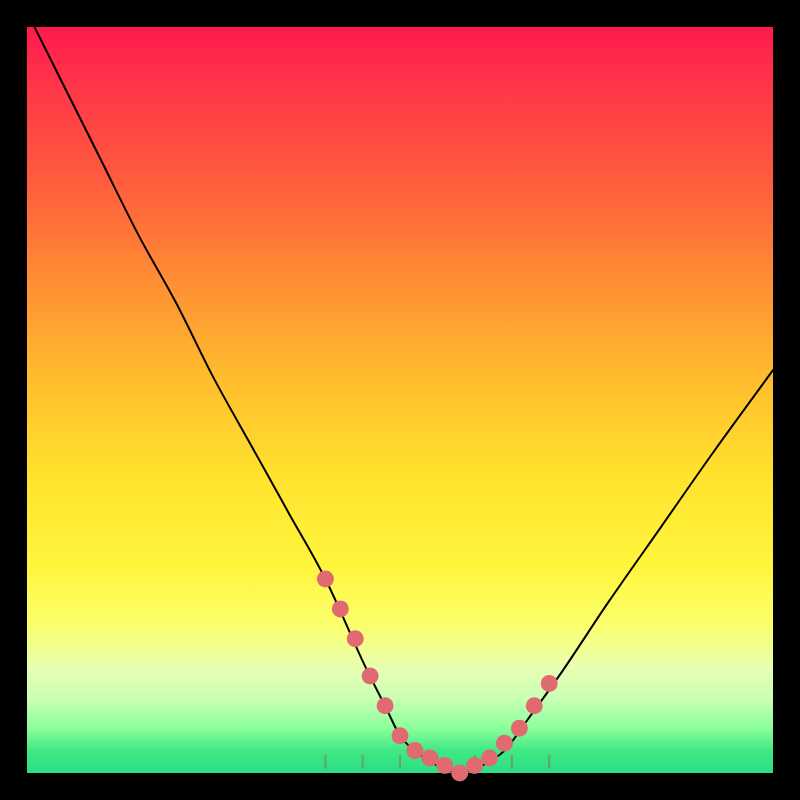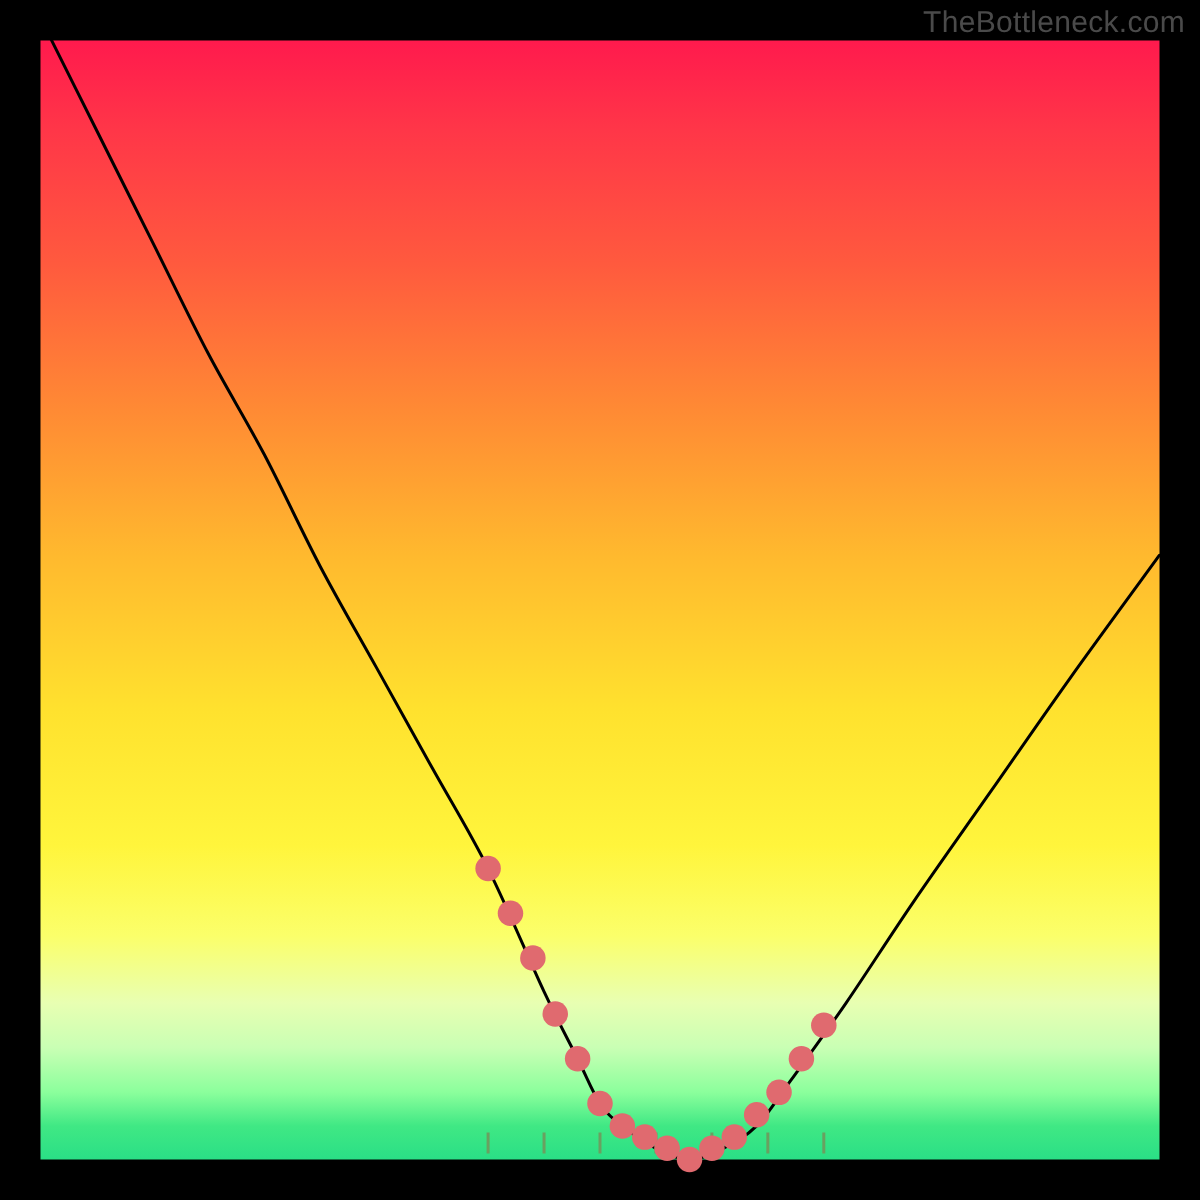--- a/index.html
+++ b/index.html
@@ -72,21 +72,20 @@
   .tick {
     stroke: #6aa060;
     stroke-width: 2;
   }
 </style>
 </head>
 <body>
 
 <div class="frame">
 
-  <div class="watermark">TheBottleneck.com</div>
 
   <div class="plot-area">
     <svg class="curve" viewBox="0 0 746 746" preserveAspectRatio="none">
       <path id="curve-path" class="curve-path" d="M 0,-14.919999999999959 C 6.216666666666668,-2.4866666666666415 24.866666666666667,34.813333333333276 37.300000000000004,59.67999999999995 C 49.73333333333334,84.54666666666662 62.16666666666668,109.41333333333341 74.60000000000001,134.2800000000001 C 87.03333333333335,159.14666666666676 99.46666666666665,185.2566666666667 111.89999999999999,208.88 C 124.33333333333333,232.5033333333333 136.76666666666668,252.39666666666665 149.20000000000002,276.02 C 161.63333333333335,299.6433333333333 174.06666666666666,326.99666666666667 186.5,350.62 C 198.93333333333334,374.24333333333334 211.36666666666665,395.38 223.79999999999998,417.76 C 236.23333333333332,440.14 248.66666666666663,462.52000000000004 261.09999999999997,484.90000000000003 C 273.5333333333333,507.28000000000003 285.9666666666667,527.1733333333333 298.40000000000003,552.04 C 310.83333333333337,576.9066666666666 325.75333333333333,612.9633333333334 335.7,634.1 C 345.64666666666665,655.2366666666667 351.86333333333334,666.4266666666667 358.08,678.86 C 364.2966666666666,691.2933333333333 368.02666666666664,701.24 373,708.7 C 377.97333333333336,716.1600000000001 381.7033333333334,718.6466666666666 387.92,723.62 C 394.13666666666666,728.5933333333334 402.84000000000003,734.81 410.3,738.54 C 417.76,742.27 425.21999999999997,746 432.67999999999995,746 C 440.13999999999993,746 447.6,742.27 455.06,738.54 C 462.52,734.81 469.98,731.08 477.44,723.62 C 484.9,716.16 489.8733333333334,707.4566666666667 499.82000000000005,693.78 C 509.7666666666667,680.1033333333332 523.4433333333334,661.4533333333333 537.12,641.56 C 550.7966666666666,621.6666666666666 565.7166666666667,598.0433333333333 581.88,574.42 C 598.0433333333333,550.7966666666666 616.6933333333334,524.6866666666666 634.1,499.82 C 651.5066666666667,474.9533333333333 667.6700000000001,451.33000000000004 686.32,425.22 C 704.97,399.11 736.0533333333333,356.83666666666664 746,343.15999999999997"></path>
       <g id="ticks-group">
           <line x1="298.40000000000003" x2="298.40000000000003" y1="728" y2="742" class="tick"></line>
           <line x1="335.7" x2="335.7" y1="728" y2="742" class="tick"></line>
           <line x1="373" x2="373" y1="728" y2="742" class="tick"></line>
           <line x1="410.3" x2="410.3" y1="728" y2="742" class="tick"></line>
           <line x1="447.59999999999997" x2="447.59999999999997" y1="728" y2="742" class="tick"></line>

